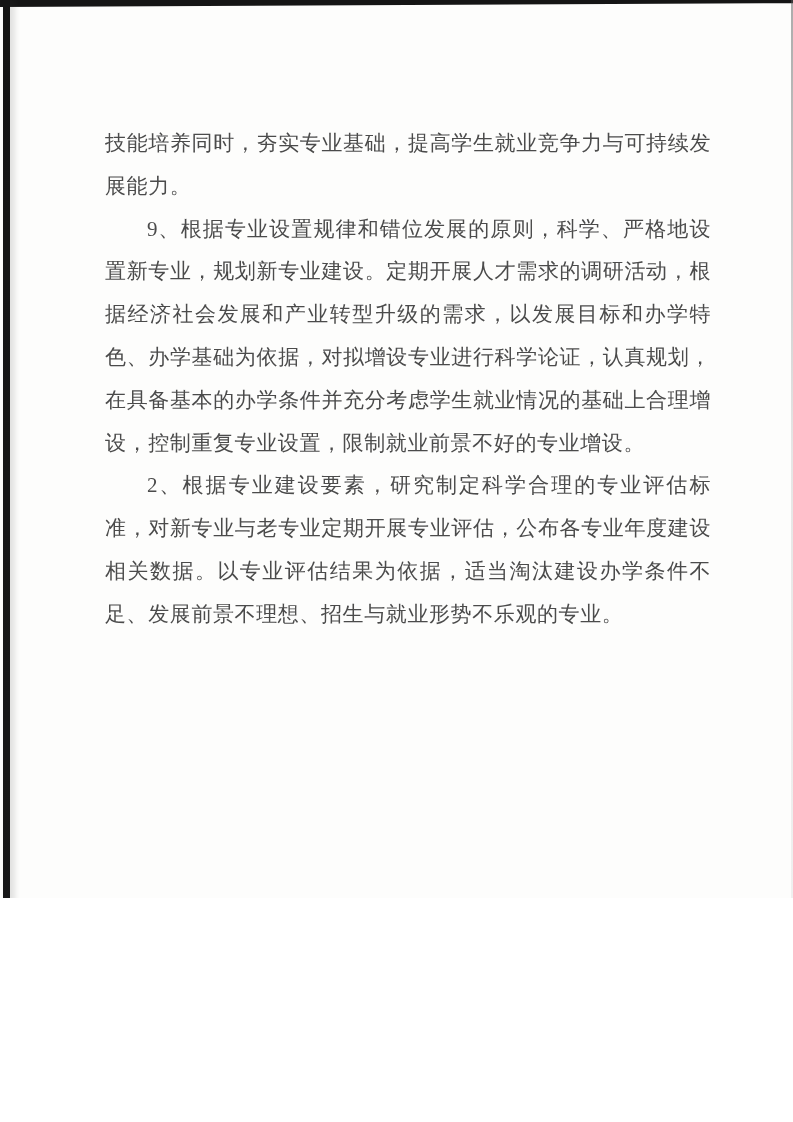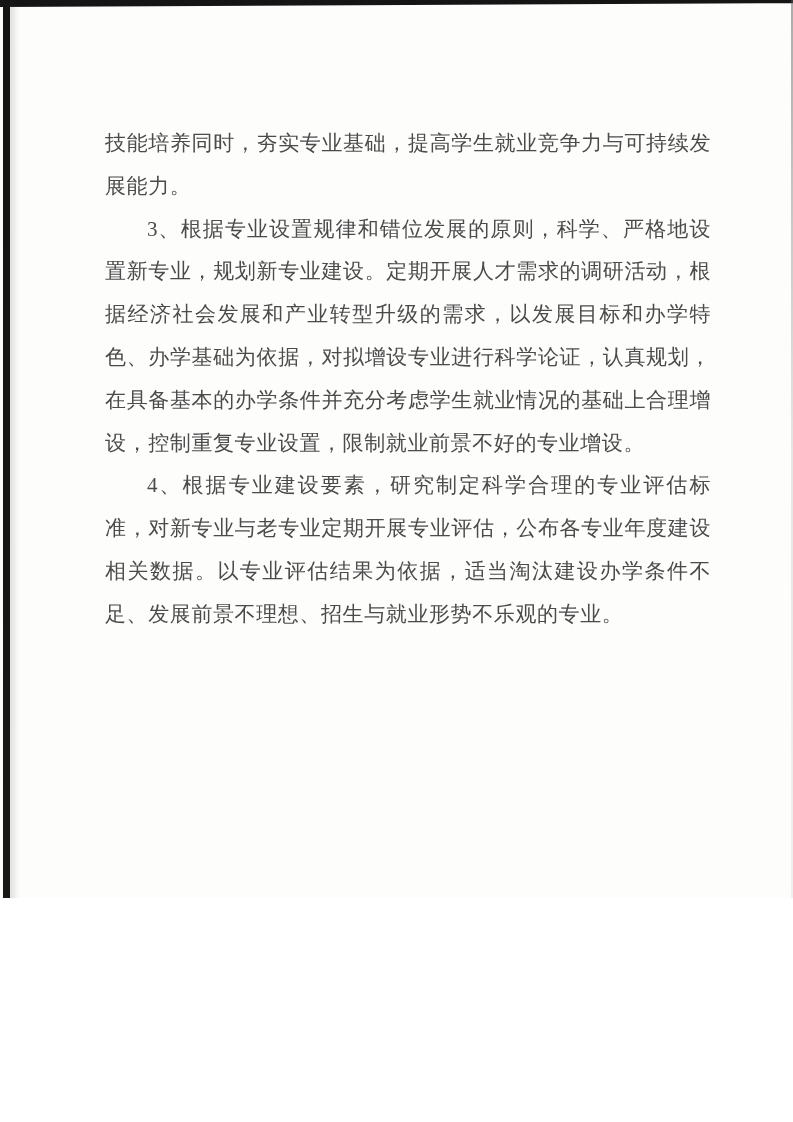--- a/index.html
+++ b/index.html
@@ -62,16 +62,16 @@
 </head>
 <body>
 
 <div class="page">
   <div class="scan-top"></div>
   <div class="scan-left"></div>
   <div class="scan-right"></div>
 
   <div class="doc-body">
     <p class="no-indent">技能培养同时，夯实专业基础，提高学生就业竞争力与可持续发展能力。</p>
-    <p>3、根据专业设置规律和错位发展的原则，科学、严格地设置新专业，规划新专业建设。定期开展人才需求的调研活动，根据经济社会发展和产业转型升级的需求，以发展目标和办学特色、办学基础为依据，对拟增设专业进行科学论证，认真规划，在具备基本的办学条件并充分考虑学生就业情况的基础上合理增设，控制重复专业设置，限制就业前景不好的专业增设。</p>
-    <p>4、根据专业建设要素，研究制定科学合理的专业评估标准，对新专业与老专业定期开展专业评估，公布各专业年度建设相关数据。以专业评估结果为依据，适当淘汰建设办学条件不足、发展前景不理想、招生与就业形势不乐观的专业。</p>
+    <p>9、根据专业设置规律和错位发展的原则，科学、严格地设置新专业，规划新专业建设。定期开展人才需求的调研活动，根据经济社会发展和产业转型升级的需求，以发展目标和办学特色、办学基础为依据，对拟增设专业进行科学论证，认真规划，在具备基本的办学条件并充分考虑学生就业情况的基础上合理增设，控制重复专业设置，限制就业前景不好的专业增设。</p>
+    <p>2、根据专业建设要素，研究制定科学合理的专业评估标准，对新专业与老专业定期开展专业评估，公布各专业年度建设相关数据。以专业评估结果为依据，适当淘汰建设办学条件不足、发展前景不理想、招生与就业形势不乐观的专业。</p>
   </div>
 </div>
 
 </body></html>

